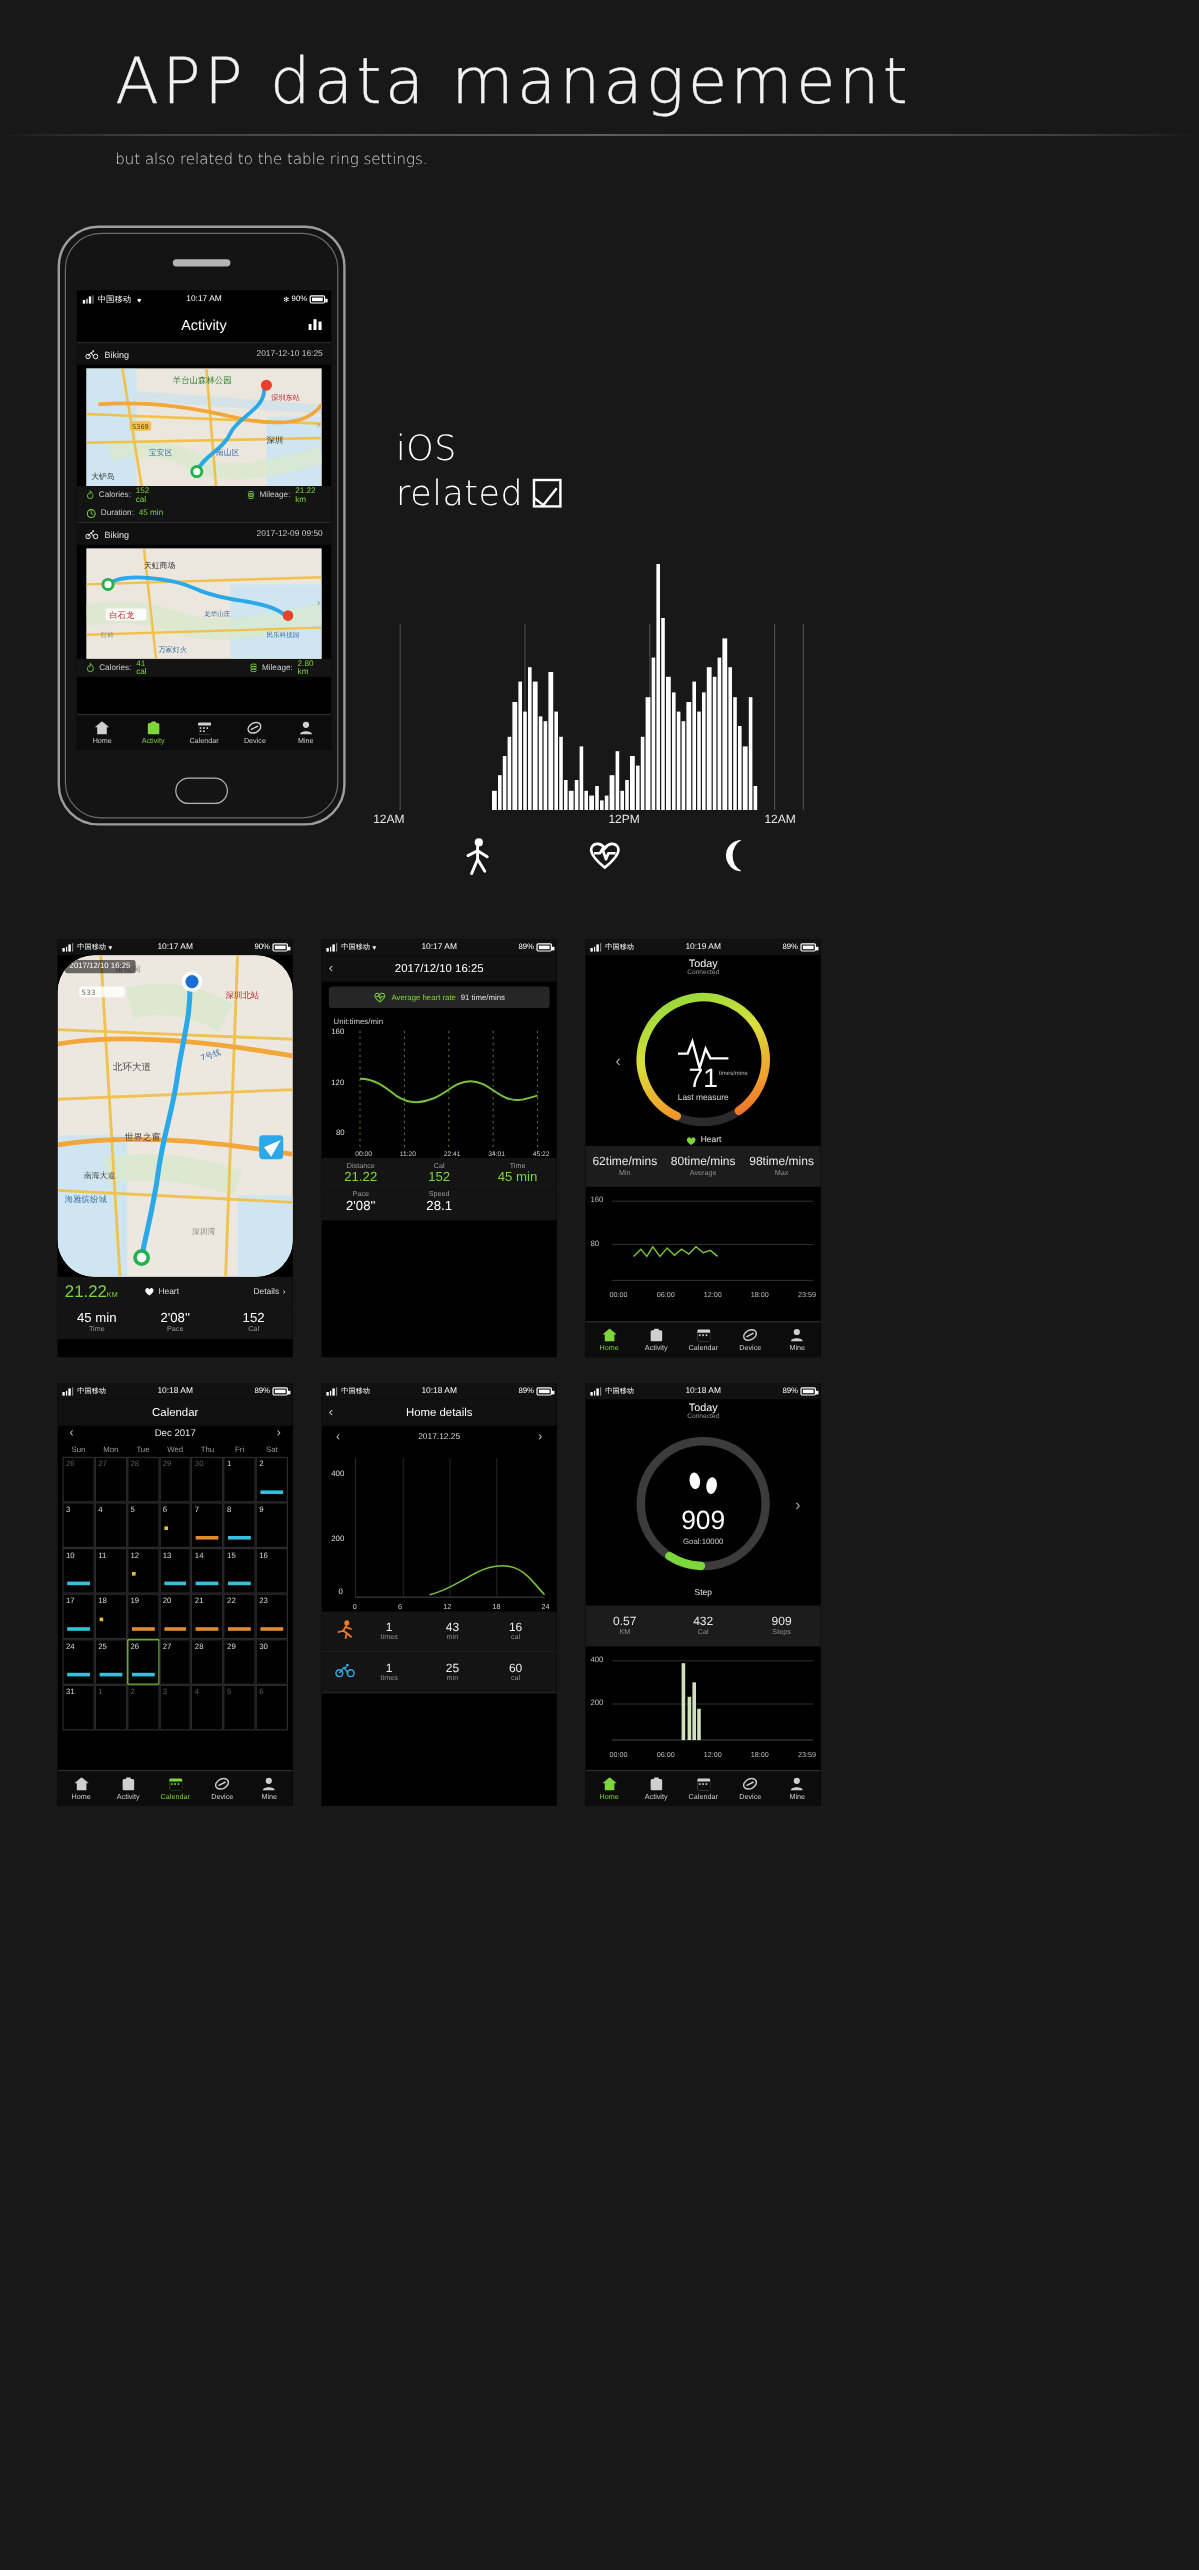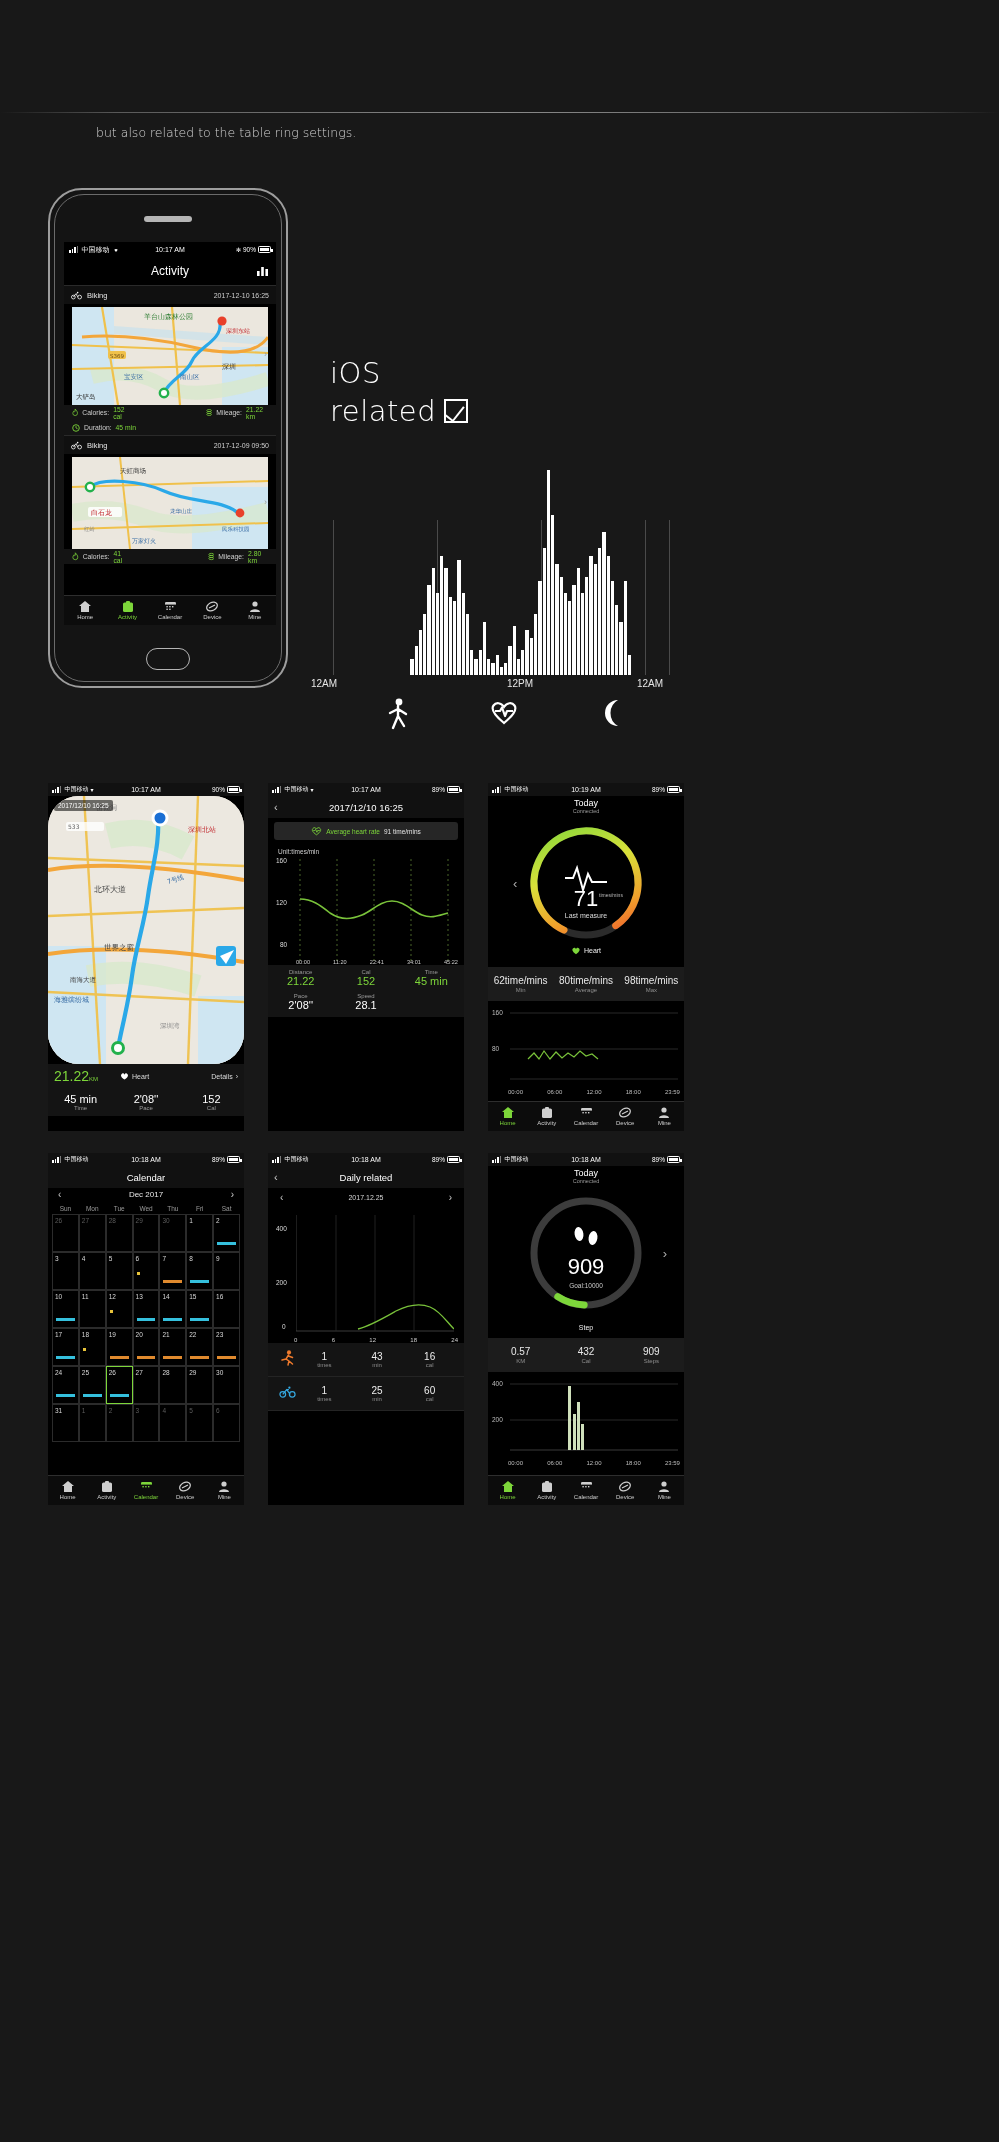--- a/index.html
+++ b/index.html
@@ -168,20 +168,21 @@
   .dd-row { display: flex; align-items: center; height: 34px; background: #141414; border-bottom: 1px solid #242424; padding: 0 8px; }
   .dd-row .ic { width: 22px; text-align: center; font-size: 13px; }
   .dd-row .cell { flex: 1; text-align: center; }
   .dd-row .cv { font-size: 10px; color: #eee; }
   .dd-row .cl { font-size: 6px; color: #8e8e8e; }
 </style>
 </head>
 <body>
 
 <div class="hero">
+  <div class="hero-title">APP data management</div>
   <div class="hero-rule"></div>
   <div class="hero-sub">
     <div>but also related to the table ring settings.</div>
   </div>
 </div>
 
 <div class="phone">
   <div class="phone-inner"></div>
   <div class="phone-speaker"></div>
   <div class="phone-home"></div>
@@ -711,21 +712,21 @@
         <div class="ringlabel" style="top:74px;left:78px;text-align:left;font-size:5px;color:#bbb">times/mins</div>
         <div class="ringlabel" style="top:94px;font-size:7px;color:#ddd">Last measure</div>
         <div style="position:absolute;left:-8px;top:58px;font-size:13px;color:#aaa">‹</div>
       </div>
       <div style="text-align:center;margin-top:-2px;display:flex;align-items:center;justify-content:center;gap:3px">
         <svg width="10" height="9" viewBox="0 0 12 10">
             <path d="M6 9.5 C1.5 6.3 1 4.2 2.3 2.6 C3.7 1 5.2 1.6 6 3.3 C6.8 1.6 8.3 1 9.7 2.6 C11 4.2 10.5 6.3 6 9.5 Z" fill="#7dd63a"></path>
           </svg>
         <span style="font-size:7px;color:#eee">Heart</span>
       </div>
-      <div class="triple" style="margin-top:12px">
+      <div class="triple" style="margin-top:0">
         <div class="cell">
           <div class="cv">62time/mins</div>
           <div class="cl">Min</div>
         </div>
         <div class="cell">
           <div class="cv">80time/mins</div>
           <div class="cl">Average</div>
         </div>
         <div class="cell">
           <div class="cv">98time/mins</div>
@@ -924,21 +925,21 @@
         <span class="sb-time">10:18 AM</span>
         <span class="sb-right">
             <span>89%</span>
             <span class="batt">
               <i></i>
             </span>
           </span>
       </div>
       <div class="s-nav">
         <span class="back">‹</span>
-        <span>Daily related</span>
+        <span>Home details</span>
       </div>
       <div style="display:flex;align-items:center;justify-content:space-between;padding:4px 12px">
         <span style="font-size:10px;color:#ccc">‹</span>
         <span style="font-size:7px;color:#d6d6d6">2017.12.25</span>
         <span style="font-size:10px;color:#ccc">›</span>
       </div>
       <div style="position:relative;height:132px;margin:4px 6px 0">
         <div style="position:absolute;left:2px;top:14px;font-size:6.5px;color:#ddd">400</div>
         <div style="position:absolute;left:2px;top:68px;font-size:6.5px;color:#ddd">200</div>
         <div style="position:absolute;left:8px;top:112px;font-size:6.5px;color:#ddd">0</div>

